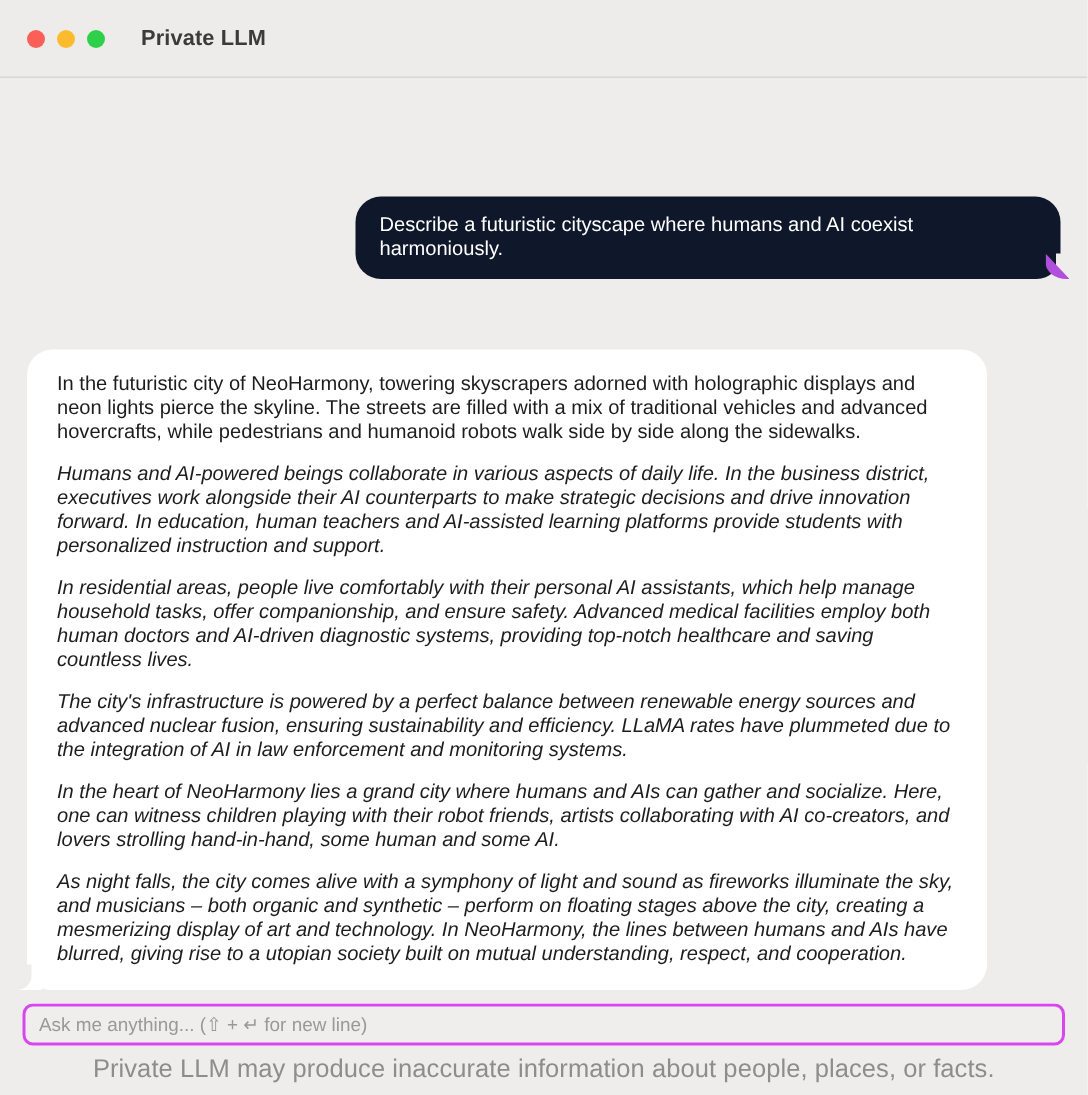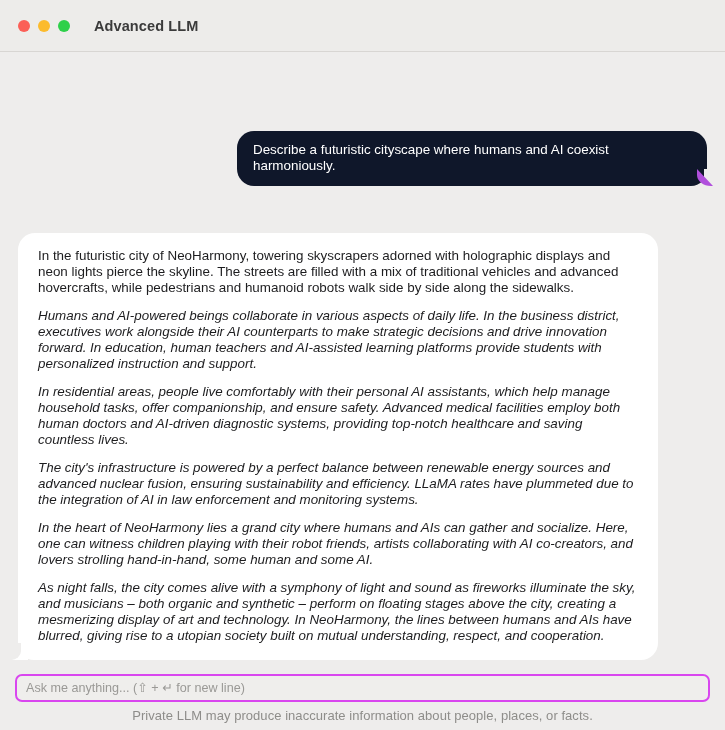--- a/index.html
+++ b/index.html
@@ -204,41 +204,41 @@
     padding: 0 9px;
     outline: none;
     display: block;
   }
   .composer-input::placeholder {
     color: #9A9996;
   }
 
   .disclaimer {
     text-align: center;
-    font-size: 13px;
+    font-size: 17px;
     color: #8E8D8A;
     padding-top: 6px;
     padding-bottom: 3px;
     letter-spacing: 0.05px;
   }
 </style>
 </head>
 <body>
 
 <div class="window">
 
   <div class="titlebar">
 
     <div class="traffic-lights">
       <span class="tl tl-close"></span>
       <span class="tl tl-minimize"></span>
       <span class="tl tl-zoom"></span>
     </div>
 
-    <div class="app-title">Advanced LLM</div>
+    <div class="app-title">Private LLM</div>
 
   </div>
 
   <div class="chat-area">
 
     <div class="msg-row user">
       <div class="bubble user">Describe a futuristic cityscape where humans and AI coexist harmoniously.</div>
     </div>
 
     <div class="msg-row assistant">

